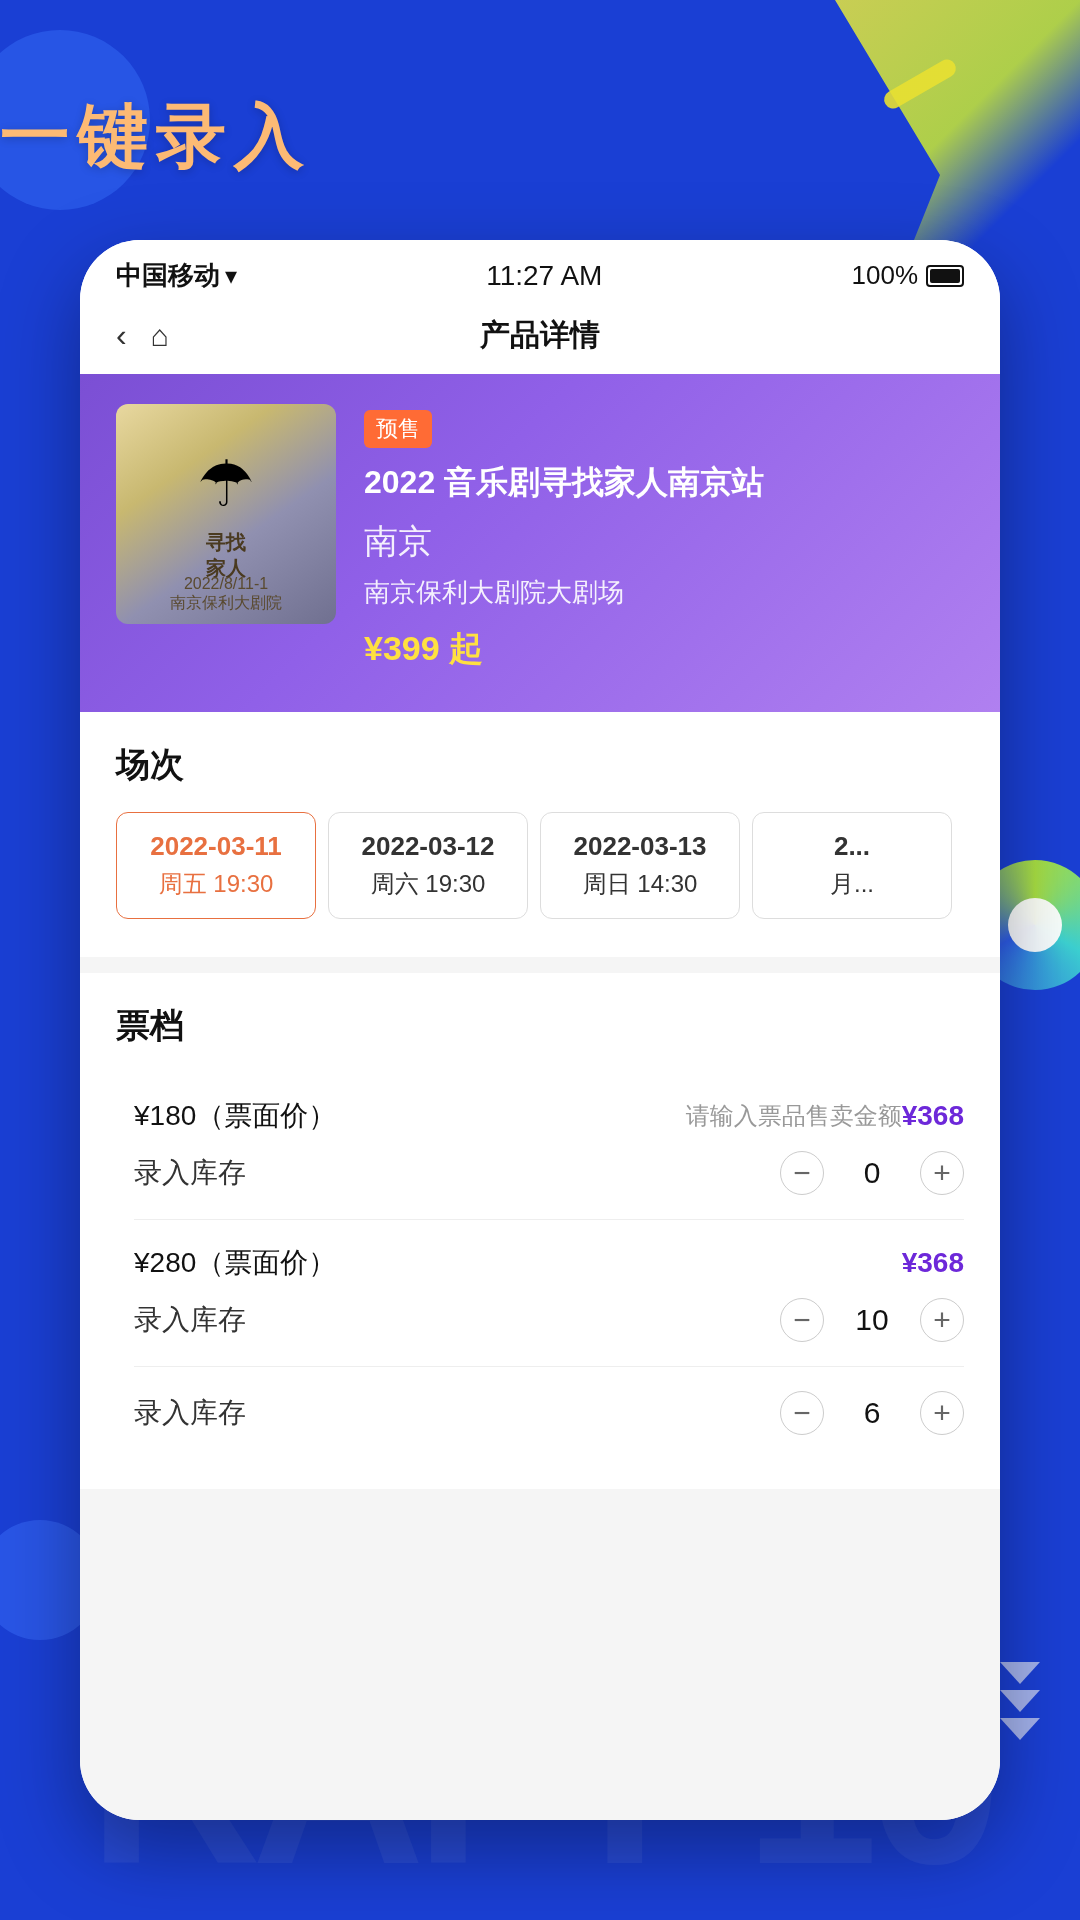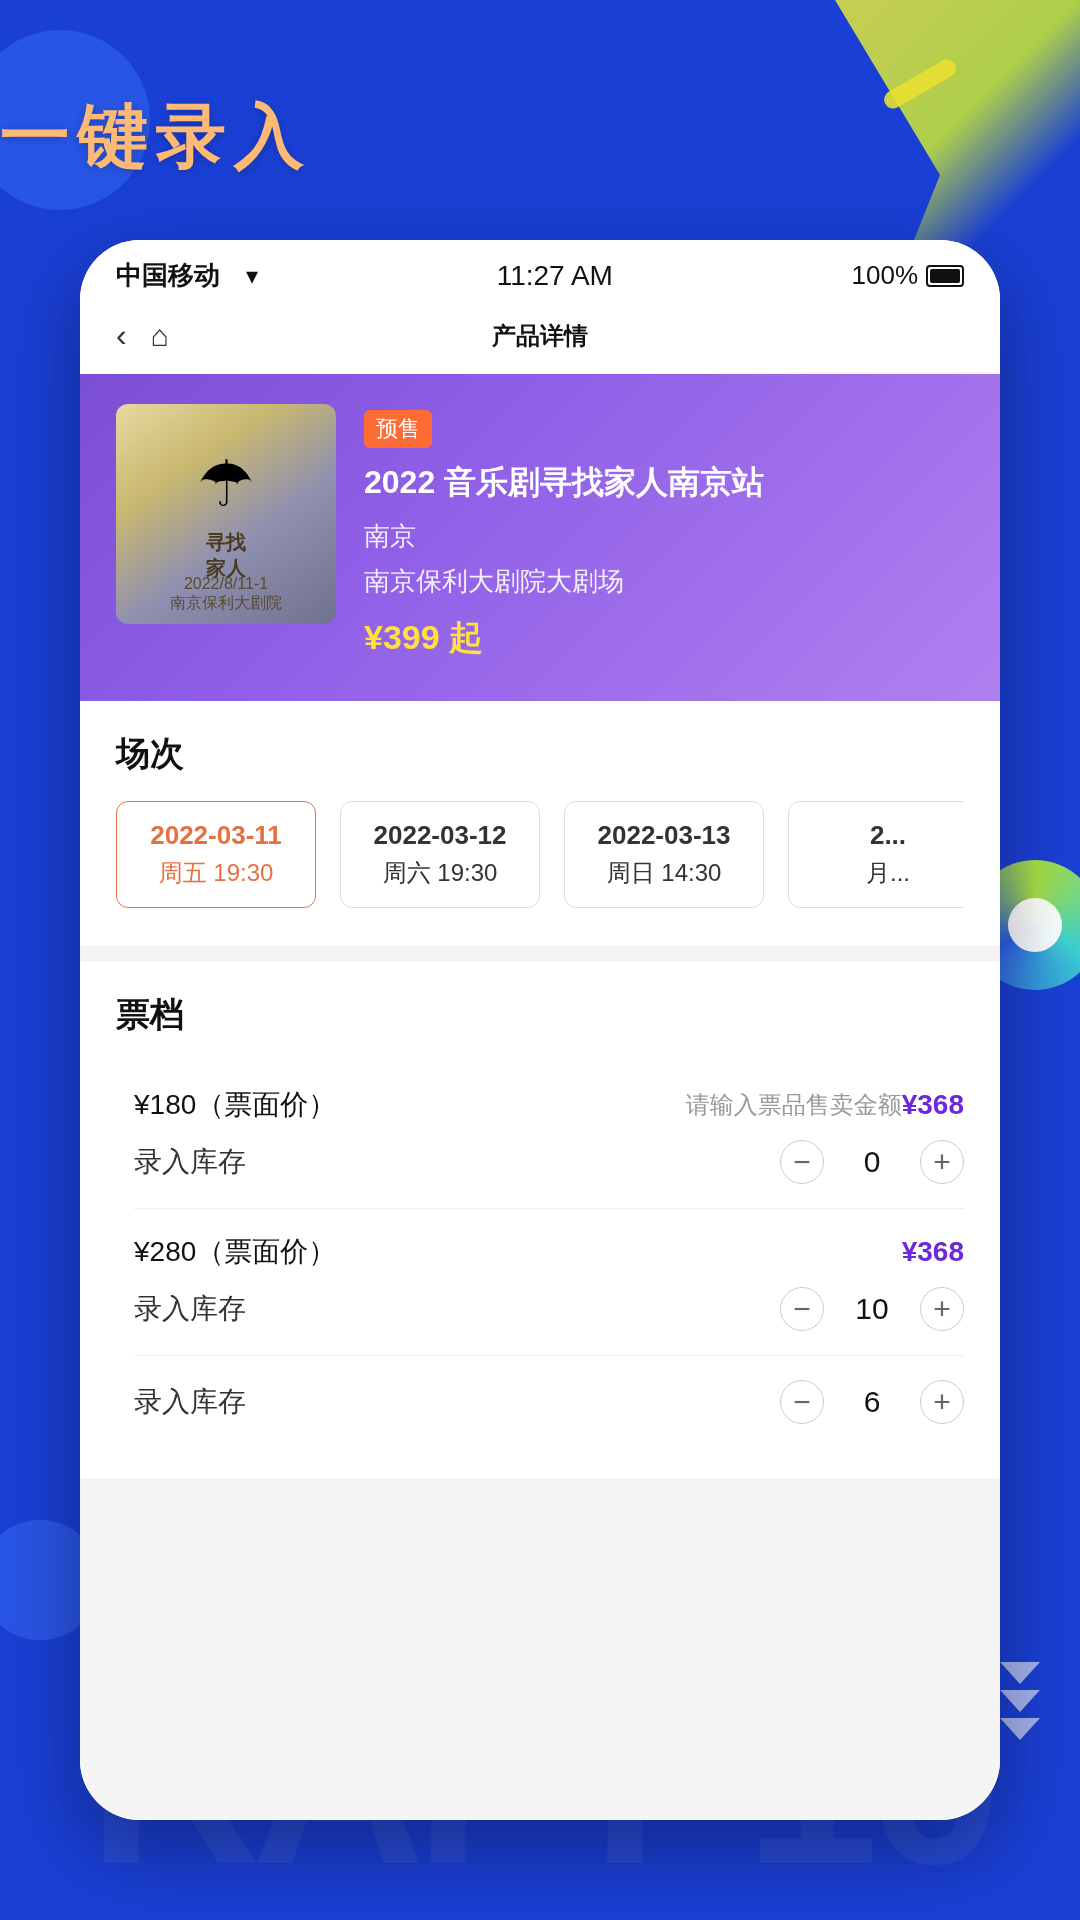--- a/index.html
+++ b/index.html
@@ -123,21 +123,21 @@
     .status-bar {
       display: flex;
       justify-content: space-between;
       align-items: center;
       padding: 18px 36px 10px;
       background: white;
       font-size: 26px;
       font-weight: 500;
       color: #111;
     }
-    .status-left { display: flex; align-items: center; gap: 26px; }
+    .status-left { display: flex; align-items: center; gap: 5px; }
     .status-carrier { font-size: 26px; font-weight: 600; }
     .wifi-icon { font-size: 24px; }
     .status-center { font-size: 28px; font-weight: 500; }
     .status-right { display: flex; align-items: center; gap: 8px; font-size: 26px; }
     .battery-box {
       display: inline-flex;
       align-items: center;
       border: 2px solid #111;
       border-radius: 4px;
       padding: 2px;
@@ -168,21 +168,21 @@
     }
     .nav-home {
       font-size: 30px;
       color: #333;
       cursor: pointer;
     }
     .nav-title {
       position: absolute;
       left: 50%;
       transform: translateX(-50%);
-      font-size: 24px;
+      font-size: 30px;
       font-weight: 600;
       color: #111;
     }
 
     
     .product-header {
       background: linear-gradient(135deg, #7b4fd4 0%, #9060e8 40%, #b080f0 100%);
       padding: 30px 36px 40px;
       display: flex;
       gap: 28px;
@@ -230,21 +230,21 @@
       font-weight: 500;
     }
     .product-title {
       font-size: 32px;
       font-weight: 700;
       color: white;
       line-height: 1.4;
       margin-bottom: 14px;
     }
     .product-location {
-      font-size: 26px;
+      font-size: 34px;
       color: rgba(255,255,255,0.9);
       margin-bottom: 10px;
     }
     .product-venue {
       font-size: 26px;
       color: rgba(255,255,255,0.9);
       margin-bottom: 16px;
     }
     .product-price {
       font-size: 34px;
@@ -261,21 +261,21 @@
     .section-title {
       font-size: 34px;
       font-weight: 700;
       color: #111;
       margin-bottom: 24px;
     }
 
     
     .schedule-row {
       display: flex;
-      gap: 24px;
+      gap: 12px;
       overflow-x: auto;
       padding-bottom: 8px;
     }
     .schedule-btn {
       flex-shrink: 0;
       border: 1.5px solid #ddd;
       border-radius: 12px;
       padding: 18px 28px;
       text-align: center;
       font-size: 26px;

